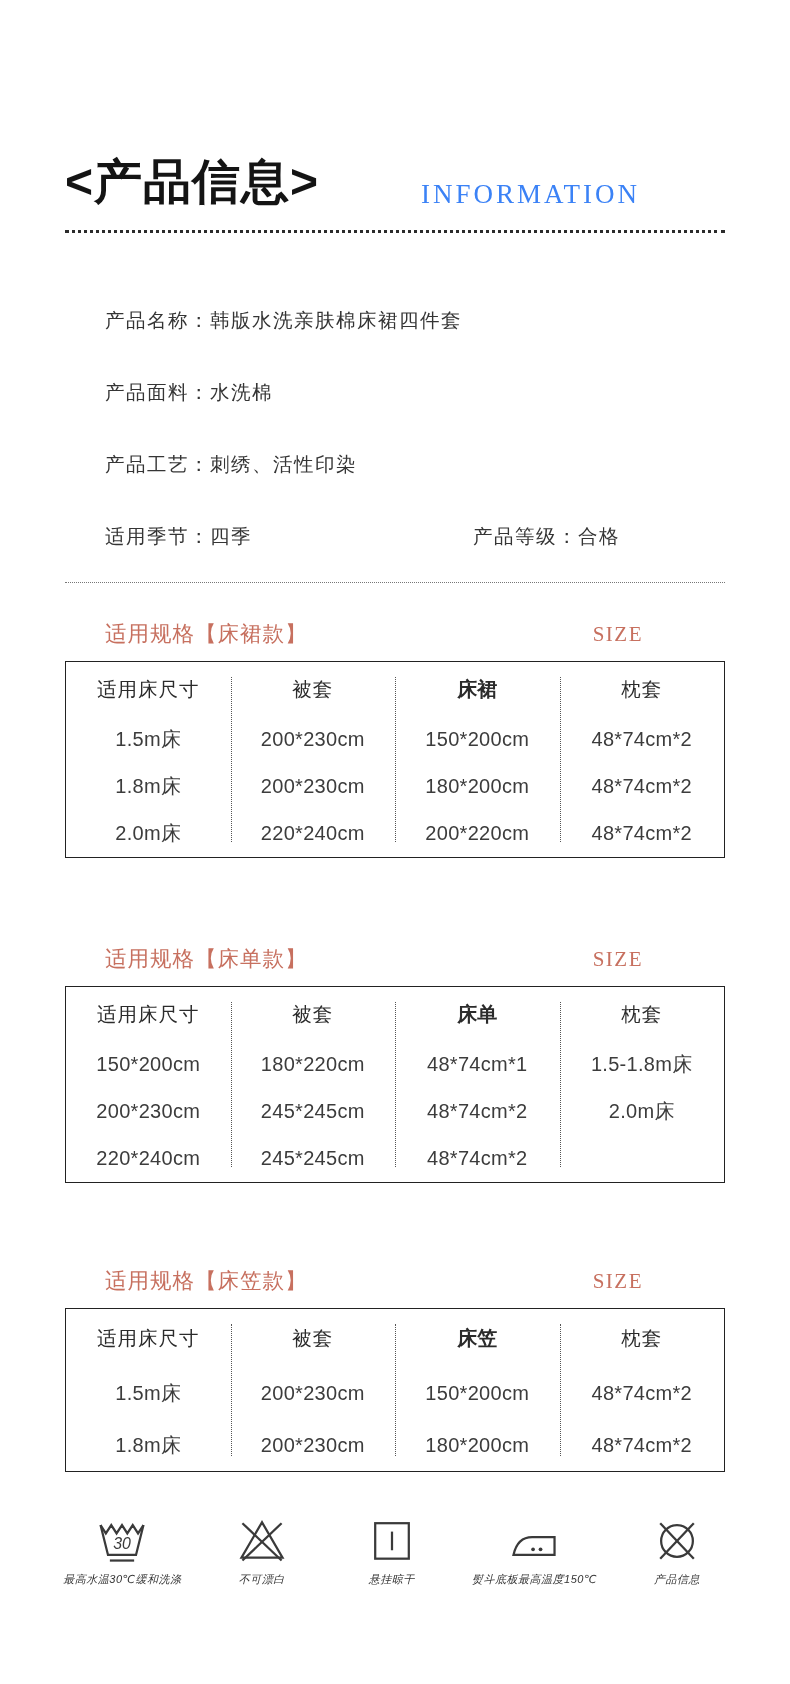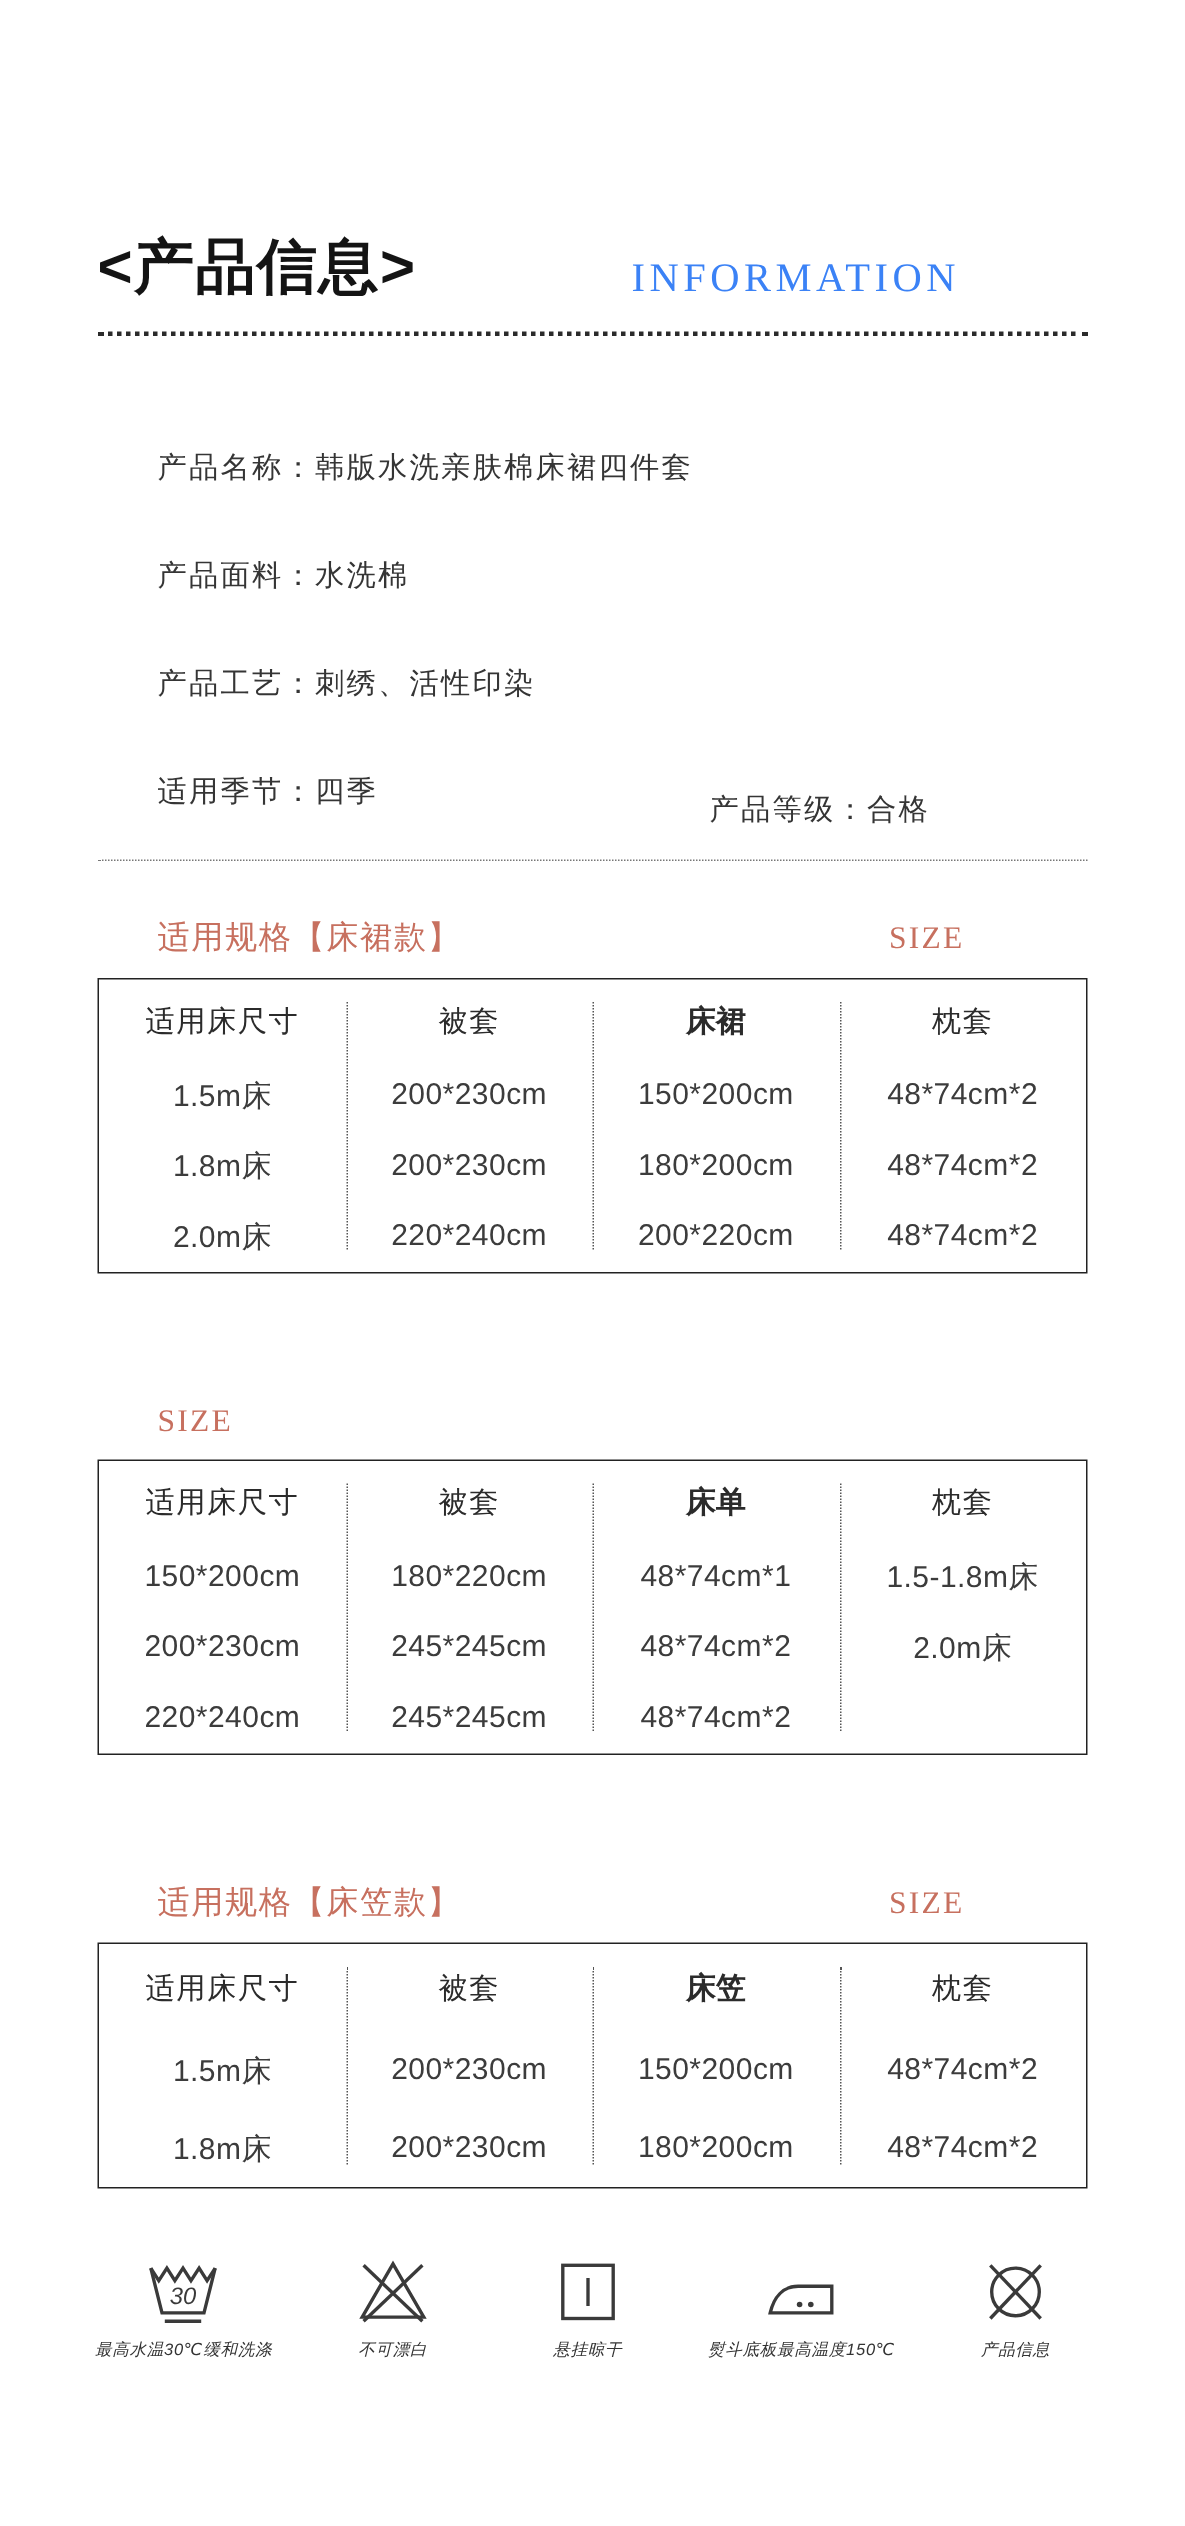--- a/index.html
+++ b/index.html
@@ -8,34 +8,34 @@
     height:1684px; overflow:hidden;
     font-family:"Liberation Serif","DejaVu Serif",serif;
     color:#2e2e2e;
   }
   .page { padding:0 65px; }
 
   
   .hdr { padding-top:150px; display:flex; justify-content:space-between; align-items:flex-end; }
   .hdr-title {
     font-family:"Liberation Sans","DejaVu Sans",sans-serif;
-    font-weight:bold; font-size:40px; letter-spacing:1px; color:#141414;
+    font-weight:bold; font-size:48px; letter-spacing:1px; color:#141414;
   }
   .hdr-sub {
     font-size:27px; letter-spacing:3px; color:#3b82f6;
     padding-right:85px; padding-bottom:4px; font-weight:normal;
   }
   .divider-strong { margin-top:16px; border-top:3px dotted #2b2b2b; height:0; }
   .divider-light  { margin-top:28px; border-top:1.5px dotted #777; height:0; }
 
   
   .info { padding:26px 40px 0 40px; }
   .info-row { position:relative; font-size:19.5px; letter-spacing:1.5px; color:#353535; margin-bottom:35px; height:24px;margin-top:48px; }
   .info-field { white-space:nowrap; }
-  .info-field.secondary { position:absolute; left:368px; top:12px; }
+  .info-field.secondary { position:absolute; left:368px; top:0; }
   .info-label { color:#353535; }
   .info-value { color:#353535; }
 
   
   .sec-head { display:flex; justify-content:space-between; align-items:baseline;
               padding:0 82px 0 40px;gap:36px; }
   .sec-title { font-size:21.5px; letter-spacing:1px; color:#c7705f; }
   .sec-size  { font-size:21px; letter-spacing:1.5px; color:#c7705f; }
   .sec1 { margin-top:36px; }
   .sec2 { margin-top:86px; }
@@ -119,20 +119,21 @@
           <div class="cell td">48*74cm*2</div>
         </div>
       <div class="vsep v1"></div>
       <div class="vsep v2"></div>
       <div class="vsep v3"></div>
     </div>
   </div>
 
   <div class="sec2">
     <div class="sec-head">
+      <span class="sec-title">适用规格【床单款】</span>
       <span class="sec-size">SIZE</span>
     </div>
     <div class="spec-table t3rows">
       <div class="spec-grid">
           <div class="cell th">适用床尺寸</div>
           <div class="cell th">被套</div>
           <div class="cell th bold">床单</div>
           <div class="cell th">枕套</div>
           <div class="cell td">150*200cm</div>
           <div class="cell td">180*220cm</div>

